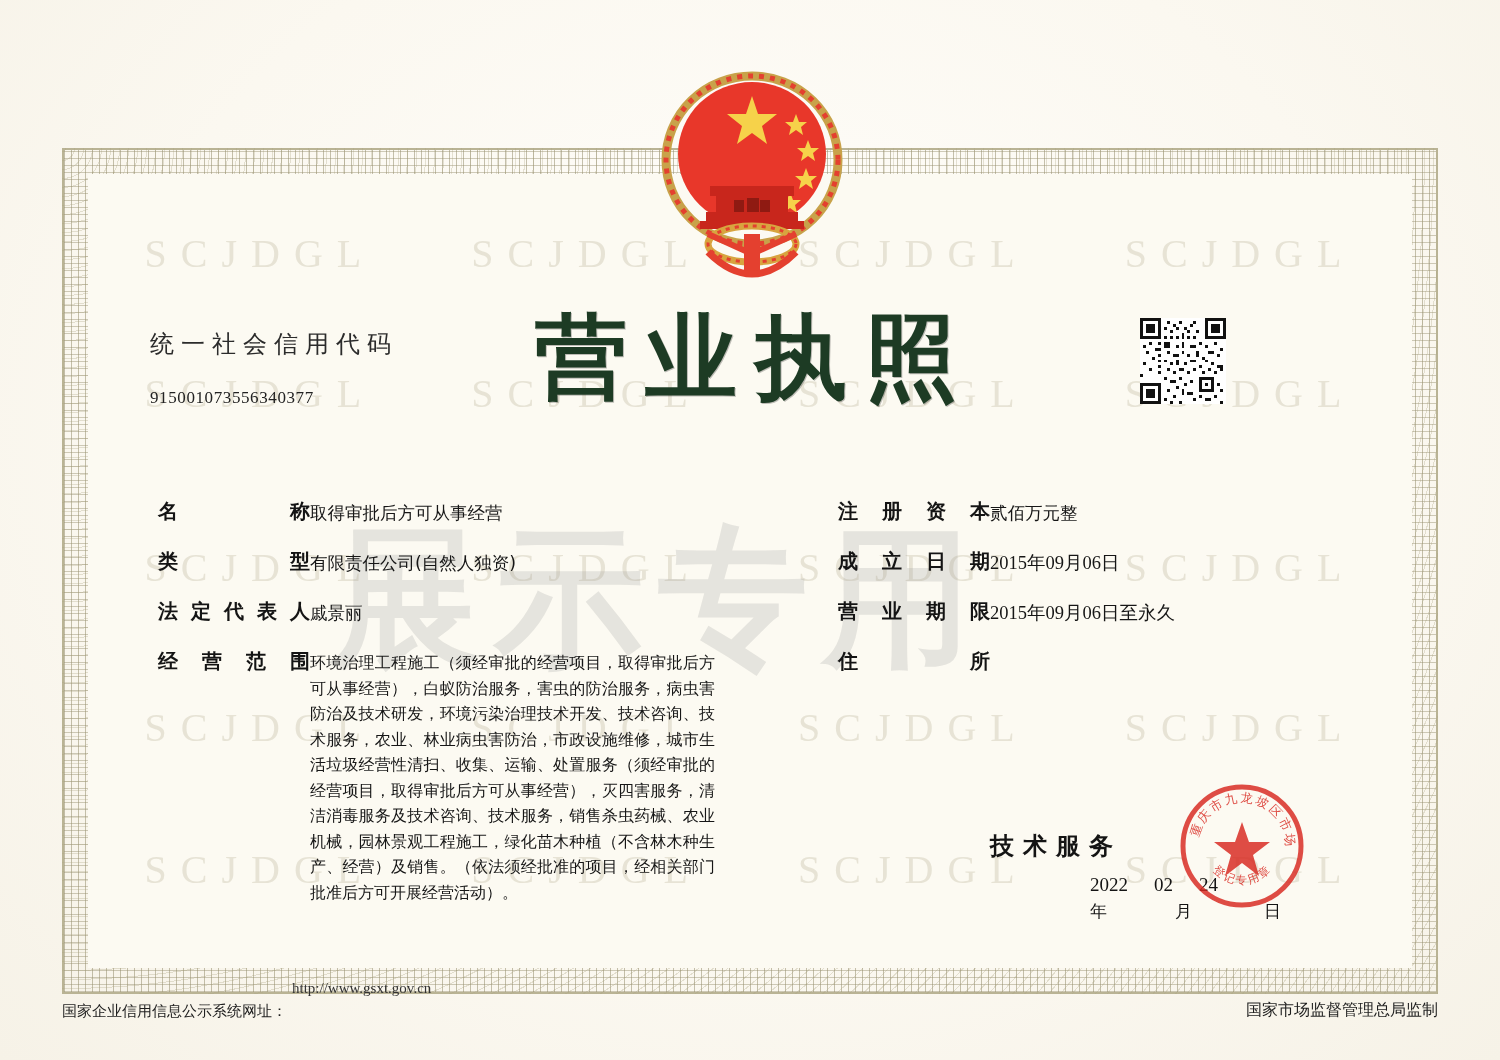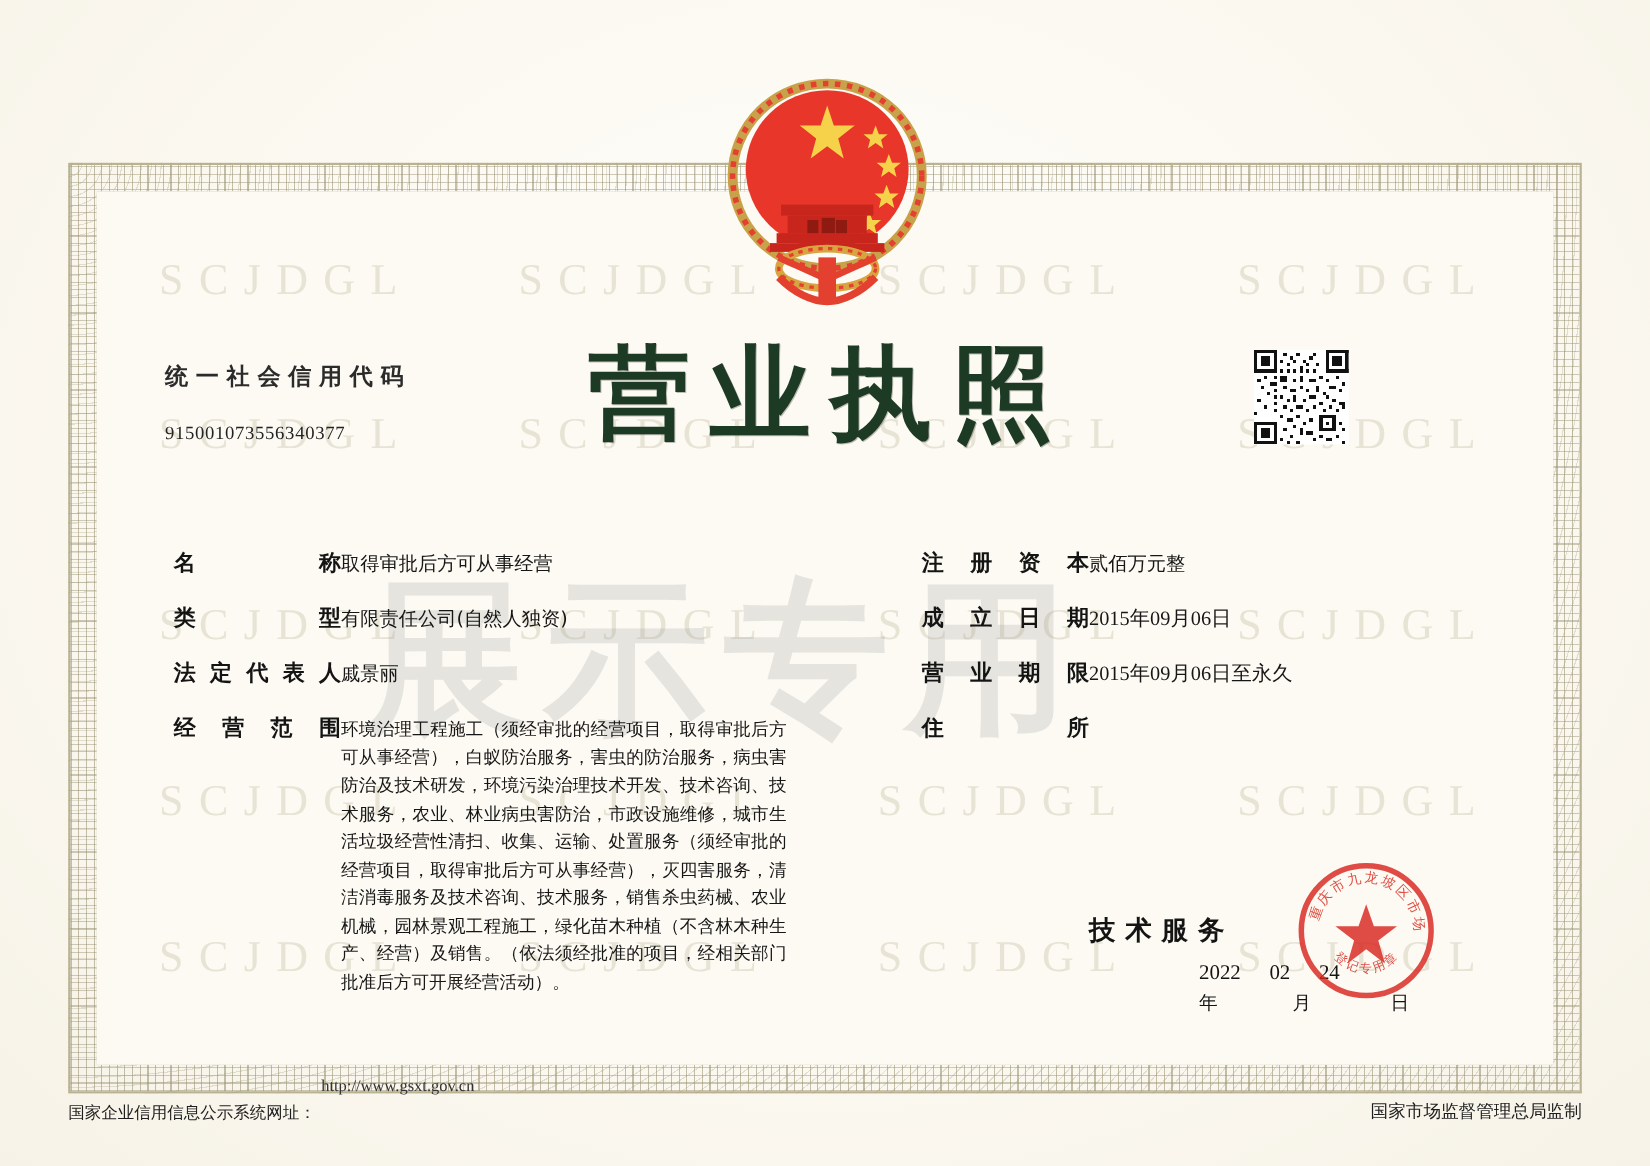--- a/index.html
+++ b/index.html
@@ -120,24 +120,24 @@
   }
 
   
   #uscc-block {
     position: absolute;
     left: 150px;
     top: 328px;
     width: 290px;
   }
   #uscc-label {
-    font-size: 21px;
+    font-size: 24px;
     letter-spacing: 7px;
     color: #2b2b2b;
-    font-weight: bold;
+    font-weight: normal;
     font-family: "DejaVu Sans", sans-serif;
   }
   #uscc-value {
     margin-top: 28px;
     font-family: "Liberation Serif", serif;
     font-size: 17px;
     letter-spacing: 0.6px;
     color: #222;
   }
 

